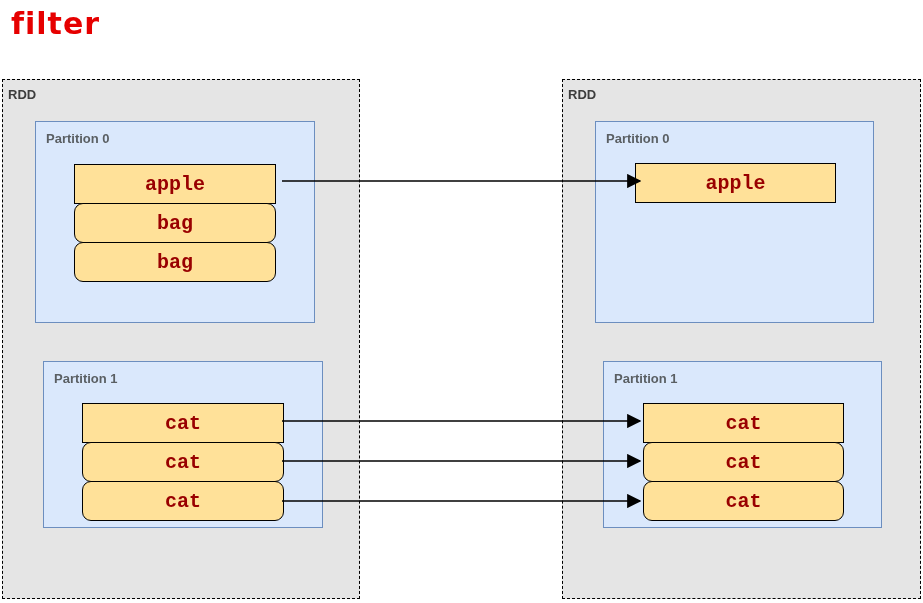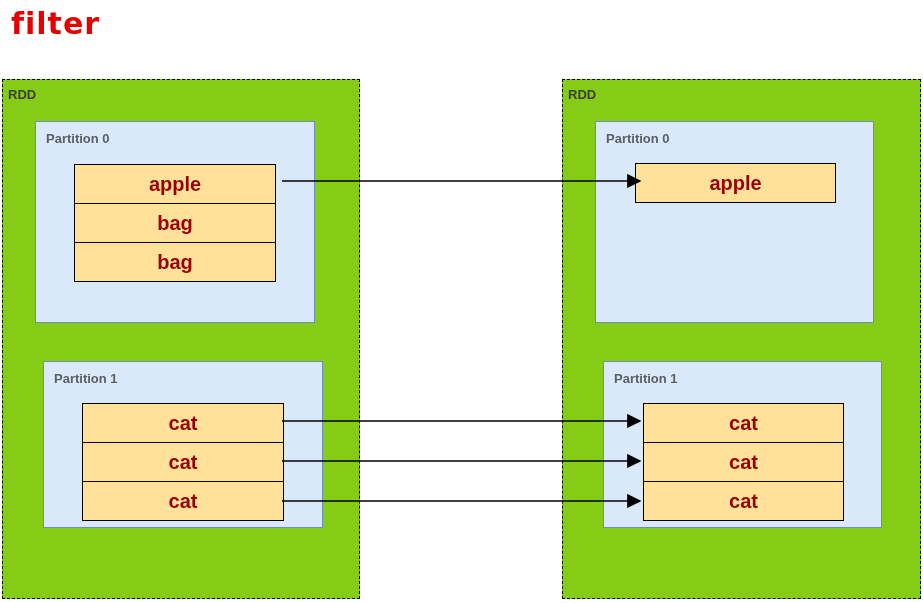--- a/index.html
+++ b/index.html
@@ -18,21 +18,21 @@
     top: 6px;
     font-family: "DejaVu Sans", sans-serif;
     font-size: 30px;
     font-weight: bold;
     letter-spacing: 1px;
     color: #e60000;
   }
   .rdd {
     position: absolute;
     border: 1px dashed #000000;
-    background: #84cc16;
+    background: #e5e5e5;
   }
   #rdd-left  { left: 2px;   top: 79px; width: 358px; height: 520px; }
   #rdd-right { left: 562px; top: 79px; width: 359px; height: 520px; }
   .rdd-label {
     position: absolute;
     left: 5px;
     top: 7px;
     font-size: 13px;
     font-weight: bold;
     color: #3d3d3d;
@@ -65,22 +65,23 @@
   .item {
     height: 40px;
     background: #ffe199;
     border: 1px solid #000000;
     display: flex;
     align-items: center;
     justify-content: center;
     font-size: 20px;
     font-weight: bold;
     color: #990000;
+    font-family: Liberation Mono, monospace;
   }
-  .item + .item { margin-top: -1px; }
+  .item + .item { margin-top: -1px; border-radius: 9px; }
   #arrow-layer {
     position: absolute;
     left: 0; top: 0;
     width: 923px;
     height: 603px;
     pointer-events: none;
   }
 </style>
 </head>
 <body>

